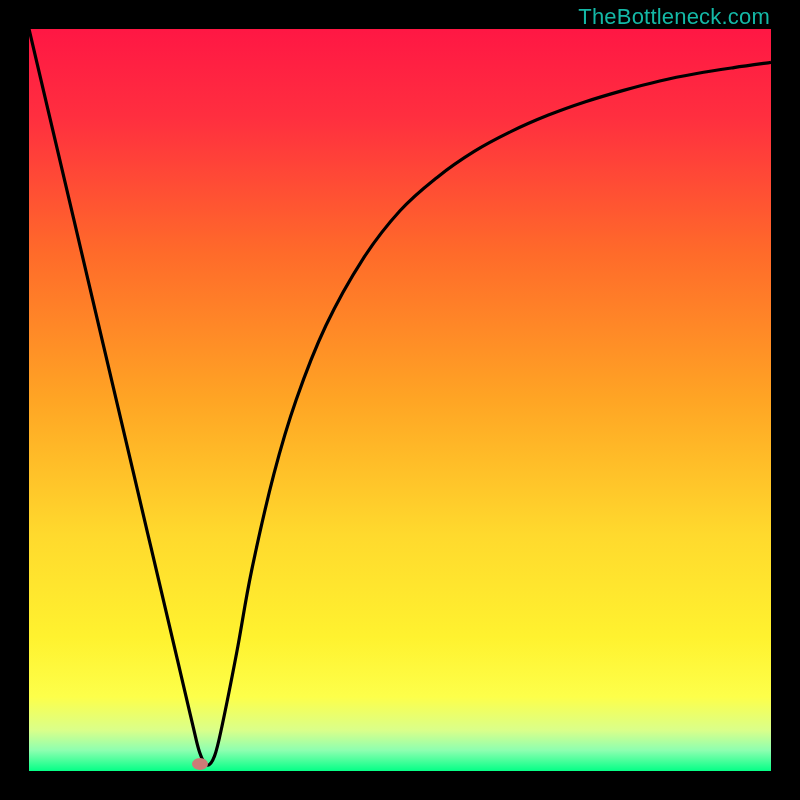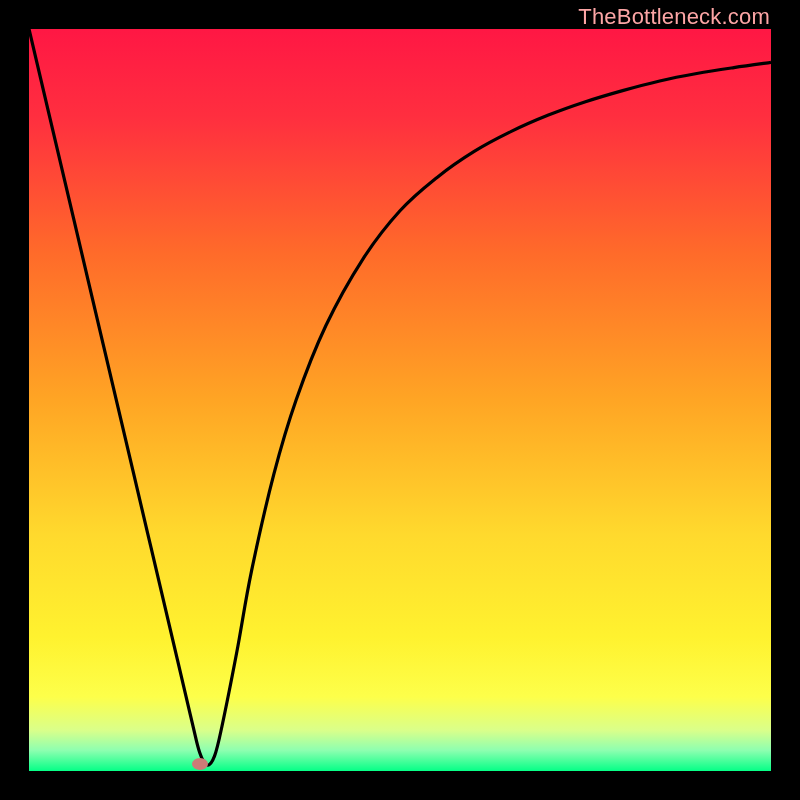--- a/index.html
+++ b/index.html
@@ -37,21 +37,21 @@
   }
   .marker {
     position: absolute;
     background: #cd7b77;
     border-radius: 50%;
   }
   .watermark {
     position: absolute;
     top: 4px;
     right: 30px;
-    color: #fca5a5;
+    color: #14b8a6;
     font-size: 22px;
     font-weight: 500;
     letter-spacing: 0.2px;
   }
 </style>
 </head>
 <body>
 
 <div class="frame">
 

